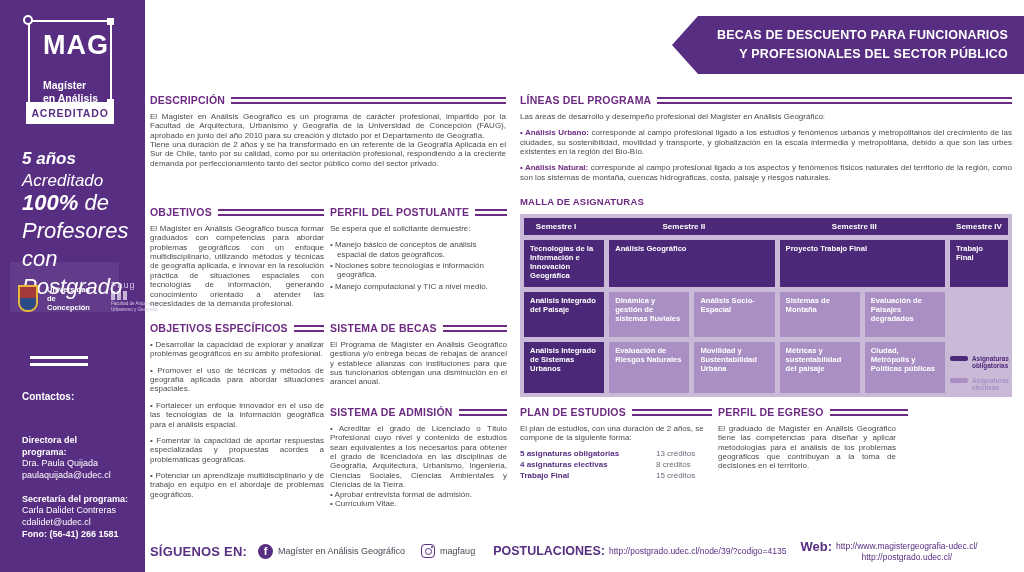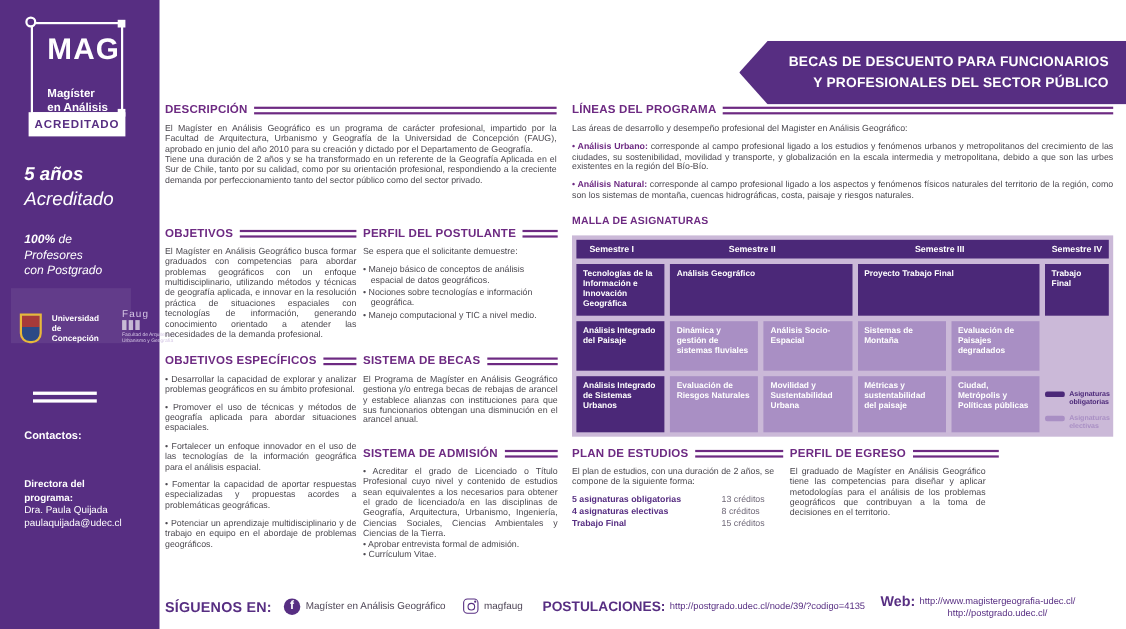--- a/index.html
+++ b/index.html
@@ -20,42 +20,42 @@
   .logo-box{position:absolute;left:28px;top:20px;width:84px;height:84px;border:2px solid #fff}
   .logo-circle{position:absolute;left:-7px;top:-7px;width:10px;height:10px;border:2px solid #fff;border-radius:50%;background:var(--primary-purple)}
   .tick-tr{position:absolute;right:-4px;top:-4px;width:7px;height:7px;background:#fff}
   .tick-br{position:absolute;right:-4px;bottom:-4px;width:7px;height:7px;background:#fff}
   .logo-acronym{font-size:27px;font-weight:bold;letter-spacing:1px;margin:8px 0 0 13px}
   .logo-title{font-size:10.5px;font-weight:bold;line-height:1.2;margin:18px 0 0 13px}
   .badge{position:absolute;left:26px;top:102px;width:88px;height:22px;background:#fff;color:var(--primary-purple);
     font-size:10.5px;font-weight:bold;letter-spacing:.8px;display:flex;align-items:center;justify-content:center}
   .years{position:absolute;left:22px;top:148px;font-style:italic;font-size:17px;line-height:1.3}
   .years .b{font-weight:bold}
-  .faculty{position:absolute;left:22px;top:211px;font-style:italic;font-size:11px;line-height:1.28}
+  .faculty{position:absolute;left:22px;top:189px;font-style:italic;font-size:22px;line-height:1.28}
   .faculty .b{font-weight:bold}
   .logos-row{position:absolute;left:10px;top:262px;width:109px;height:50px;background:rgba(255,255,255,.07);
     display:flex;align-items:flex-end;gap:9px;padding:0 8px}
   .shield{width:20px;height:27px;border:2px solid #e8b83a;border-radius:0 0 9px 9px;flex:none;
     background:linear-gradient(180deg,#a63a3a 0 46%,#2c4a86 46% 100%)}
   .udec-text{font-size:7.5px;font-weight:bold;line-height:1.2}
   .faug{display:flex;flex-direction:column;gap:1px;margin-left:12px}
   .faug-word{font-size:9px;color:#d6c8e6;letter-spacing:1px}
   .faug-bars{display:flex;gap:2px}
   .faug-bars span{width:4px;height:9px;background:rgba(255,255,255,.65)}
   .faug-caption{font-size:4.5px;line-height:1.2;color:#d6c8e6;width:52px}
   .side-rule{position:absolute;left:30px;top:356px;width:58px;height:10px;border-top:3px solid #fff;border-bottom:3px solid #fff}
   .contacts{position:absolute;left:22px;top:390px;width:116px;font-size:9px;line-height:1.3}
   .c-head{font-weight:bold;font-size:10px}
   .c-block1{margin-top:32px}
   .c-block2{margin-top:12px}
   .c-bold{font-weight:bold}
   .c-bold.narrow{max-width:82px}
 
   
-  .banner{position:absolute;right:0;top:37px;width:352px;height:58px;background:var(--primary-purple);
+  .banner{position:absolute;right:0;top:16px;width:352px;height:58px;background:var(--primary-purple);
     clip-path:polygon(0 50%,26px 0,100% 0,100% 100%,26px 100%);
     display:flex;align-items:center;justify-content:flex-end}
   .banner-text{color:#fff;font-weight:bold;font-size:12.5px;letter-spacing:.2px;line-height:1.55;
     text-align:right;padding-right:16px}
 
   
   .sec{position:absolute}
   .sec-h{display:flex;align-items:center;gap:6px;color:var(--title-purple)}
   .sec-h .ttl{font-weight:bold;font-size:10.5px;letter-spacing:.2px;white-space:nowrap}
   .sec-h .rule{flex:1;height:7px;border-top:2px solid currentColor;border-bottom:2px solid currentColor}
@@ -172,20 +172,26 @@
   </div>
 
   <div class="side-rule"></div>
 
   <div class="contacts">
     <div class="c-head">Contactos:</div>
     <div class="c-block1">
       <div class="c-bold narrow">Directora del programa:</div>
       <div>Dra. Paula Quijada</div>
       <div>paulaquijada@udec.cl</div>
+    </div>
+    <div class="c-block2">
+      <div class="c-bold">Secretaría del programa:</div>
+      <div>Carla Dalidet Contreras</div>
+      <div>cdalidet@udec.cl</div>
+      <div class="c-bold">Fono: (56-41) 266 1581</div>
     </div>
   </div>
 </aside>
 
 <div class="banner">
   <div class="banner-text">
     <div>BECAS DE DESCUENTO PARA FUNCIONARIOS</div>
     <div>Y PROFESIONALES DEL SECTOR PÚBLICO</div>
   </div>
 </div>

